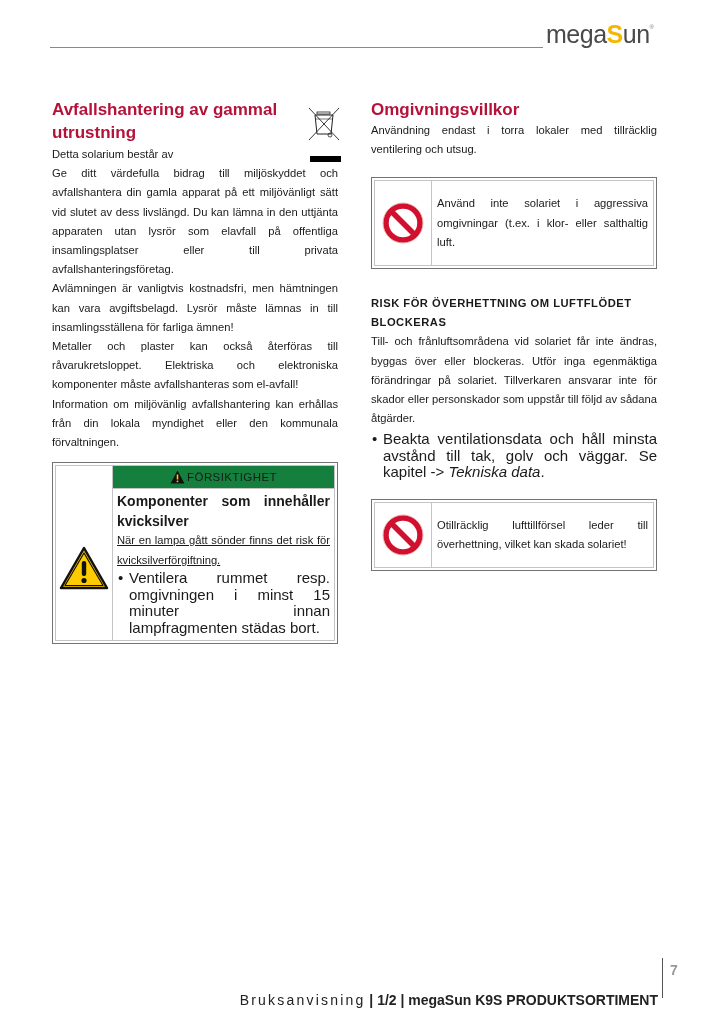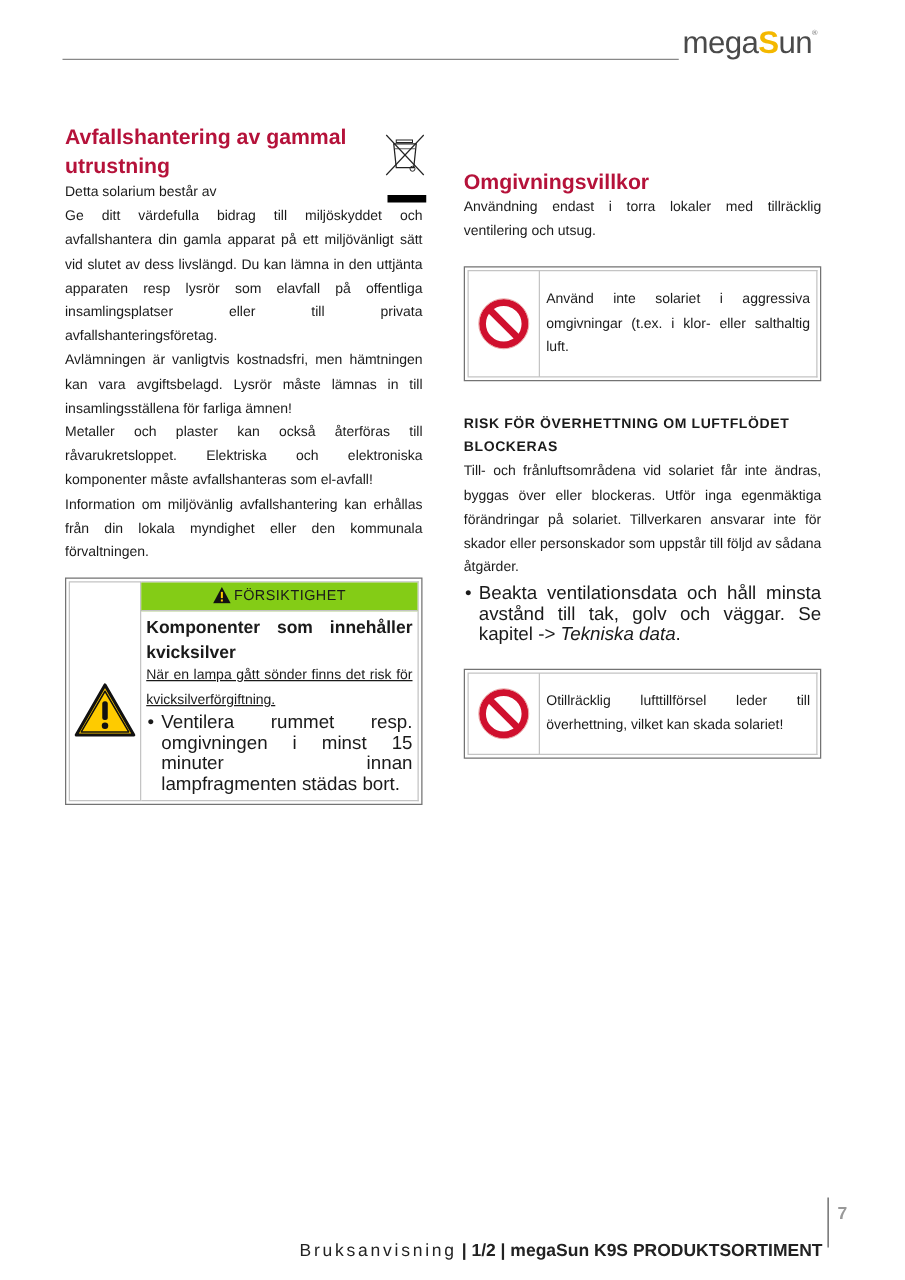--- a/index.html
+++ b/index.html
@@ -12,21 +12,21 @@
   }
   .logo {
     position: absolute; left: 546px; top: 20px; font-size: 25px; font-weight: normal;
     color: #4a4a4a; letter-spacing: -0.5px;
   }
   .logo .sun { color: #f4b800; font-weight: bold; }
   .logo .reg { font-size: 6px; vertical-align: top; position: relative; top: 4px; color: #777; }
 
   .col { position: absolute; top: 98px; }
   .col-left { left: 52px; width: 286px; }
-  .col-right { left: 371px; width: 286px; margin-top: 36px; }
+  .col-right { left: 371px; width: 286px; }
 
   h2.section-title {
     margin: 0; color: #b5123a; font-size: 17px; font-weight: bold; line-height: 23px;
   }
   p.body {
     margin: 0; font-size: 11.2px; line-height: 19.2px; text-align: justify;
   }
   .weee-wrap { position: relative; }
   .weee-icon { position: absolute; right: -4px; top: 6px; width: 36px; height: 60px; }
 
@@ -49,21 +49,21 @@
     border: 1px solid #737373; padding: 2px; display: flex;
   }
   .notice .icon-cell {
     width: 56px; border: 1px solid #c4c4c4; display: flex; align-items: center; justify-content: center;
     flex: none;
   }
   .notice .text-cell {
     flex: 1; border: 1px solid #c4c4c4; border-left: none;
   }
   .caution-header {
-    background: #84cc16; text-align: center; font-size: 11.5px; letter-spacing: 0.4px;
+    background: #15803d; text-align: center; font-size: 11.5px; letter-spacing: 0.4px;
     line-height: 22px; height: 22px; border-bottom: 1px solid #c4c4c4;
   }
   .caution-header svg { vertical-align: -3px; margin-right: 2px; }
   .caution-body { padding: 3px 4px 4px 4px; }
   .caution-body .bold-title { font-weight: bold; font-size: 14px; line-height: 19.5px; text-align: justify; }
   .caution-body p { margin: 0; font-size: 11.2px; line-height: 19.5px; text-align: justify; text-decoration: underline; }
 
   .prohib-text { padding: 13px 5px 12px 5px; font-size: 11.2px; line-height: 19.5px; text-align: justify; }
 
   .footer {
@@ -87,21 +87,21 @@
       <rect x="11" y="8" width="13" height="2" fill="none" stroke="#222" stroke-width="0.8"></rect>
       <path d="M9 11 L27 11 L25 30 L11 30 Z" fill="none" stroke="#222" stroke-width="1"></path>
       <line x1="10" y1="15" x2="26" y2="15" stroke="#222" stroke-width="0.6"></line>
       <circle cx="24" cy="31" r="2" fill="none" stroke="#222" stroke-width="0.8"></circle>
       <line x1="3" y1="4" x2="33" y2="36" stroke="#222" stroke-width="0.9"></line>
       <line x1="33" y1="4" x2="3" y2="36" stroke="#222" stroke-width="0.9"></line>
       <rect x="4" y="52" width="31" height="6" fill="#000"></rect>
     </svg>
   </div>
   <p class="body" style="margin-top:1px;">Detta solarium består av</p>
-  <p class="body">Ge ditt värdefulla bidrag till miljöskyddet och avfallshantera din gamla apparat på ett miljövänligt sätt vid slutet av dess livslängd. Du kan lämna in den uttjänta apparaten resp lysrör som elavfall på offentliga insamlingsplatser eller till privata avfallshanteringsföretag.</p>
+  <p class="body">Ge ditt värdefulla bidrag till miljöskyddet och avfallshantera din gamla apparat på ett miljövänligt sätt vid slutet av dess livslängd. Du kan lämna in den uttjänta apparaten utan lysrör som elavfall på offentliga insamlingsplatser eller till privata avfallshanteringsföretag.</p>
   <p class="body">Avlämningen är vanligtvis kostnadsfri, men hämtningen kan vara avgiftsbelagd. Lysrör måste lämnas in till insamlingsställena för farliga ämnen!</p>
   <p class="body">Metaller och plaster kan också återföras till råvarukretsloppet. Elektriska och elektroniska komponenter måste avfallshanteras som el-avfall!</p>
   <p class="body">Information om miljövänlig avfallshantering kan erhållas från din lokala myndighet eller den kommunala förvaltningen.</p>
 
   <div class="notice" style="margin-top:10px;">
     <div class="icon-cell" style="align-items:center; padding-top:30px;">
       <svg width="50" height="44" viewBox="0 0 50 44">
         <path d="M25 2 L48 42 L2 42 Z" fill="#fecb00" stroke="#111" stroke-width="2.5" stroke-linejoin="round"></path>
         <path d="M25 7 L44 39.5 L6 39.5 Z" fill="#fecb00" stroke="#111" stroke-width="1.2" stroke-linejoin="round"></path>
         <rect x="22.8" y="15" width="4.4" height="15" rx="2" fill="#111"></rect>

